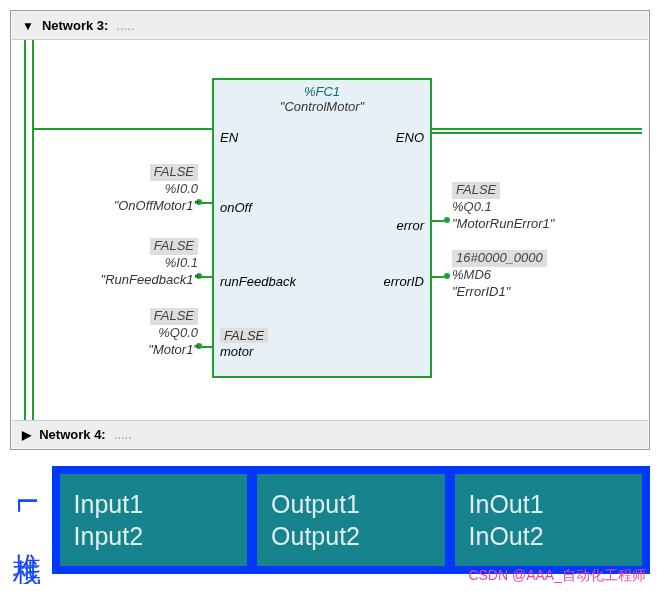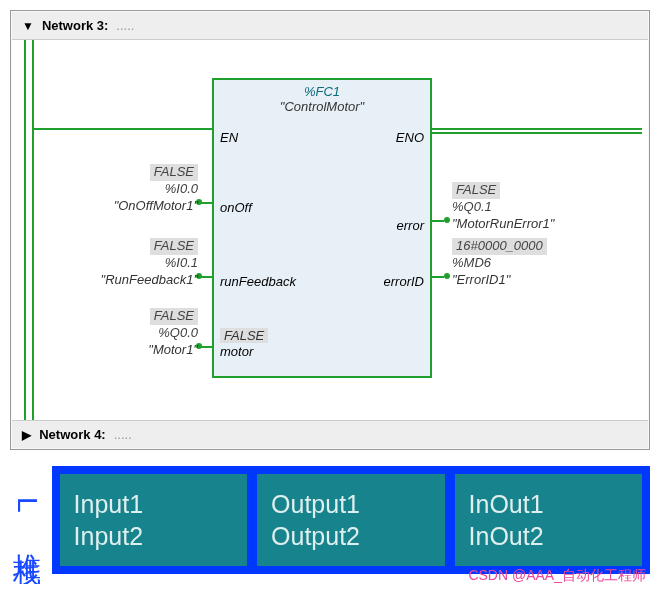--- a/index.html
+++ b/index.html
@@ -229,21 +229,21 @@
     <div class="param" style="top:268px">
       <span class="val-false">FALSE</span><br>
       <span class="addr">%Q0.0</span><br>
       <span class="tagname">"Motor1"</span>
     </div>
     <div class="param right-side" style="top:142px">
       <span class="val-false">FALSE</span><br>
       <span class="addr">%Q0.1</span><br>
       <span class="tagname">"MotorRunError1"</span>
     </div>
-    <div class="param right-side" style="top:198px">
+    <div class="param right-side" style="top:210px">
       <span class="val-false">16#0000_0000</span><br>
       <span class="addr">%MD6</span><br>
       <span class="tagname">"ErrorID1"</span>
     </div>
   </div>
 
   <div class="network4">
     <span class="chevron">▶</span>
     <span>Network 4:</span>
     <span class="dots">.....</span>

